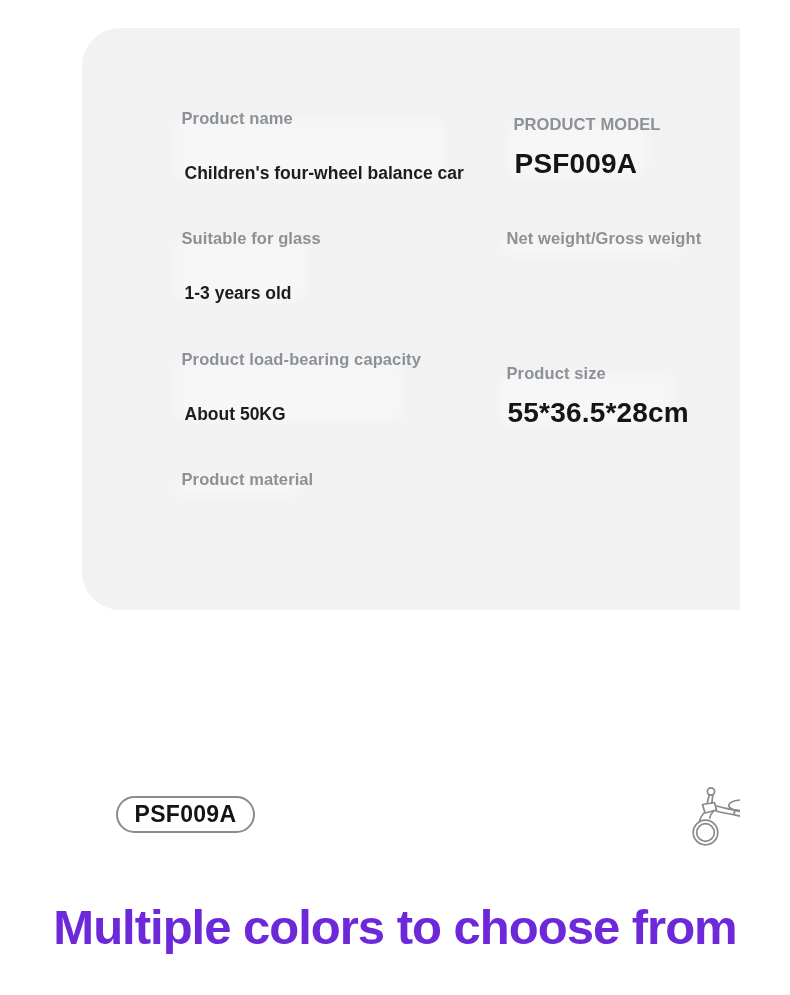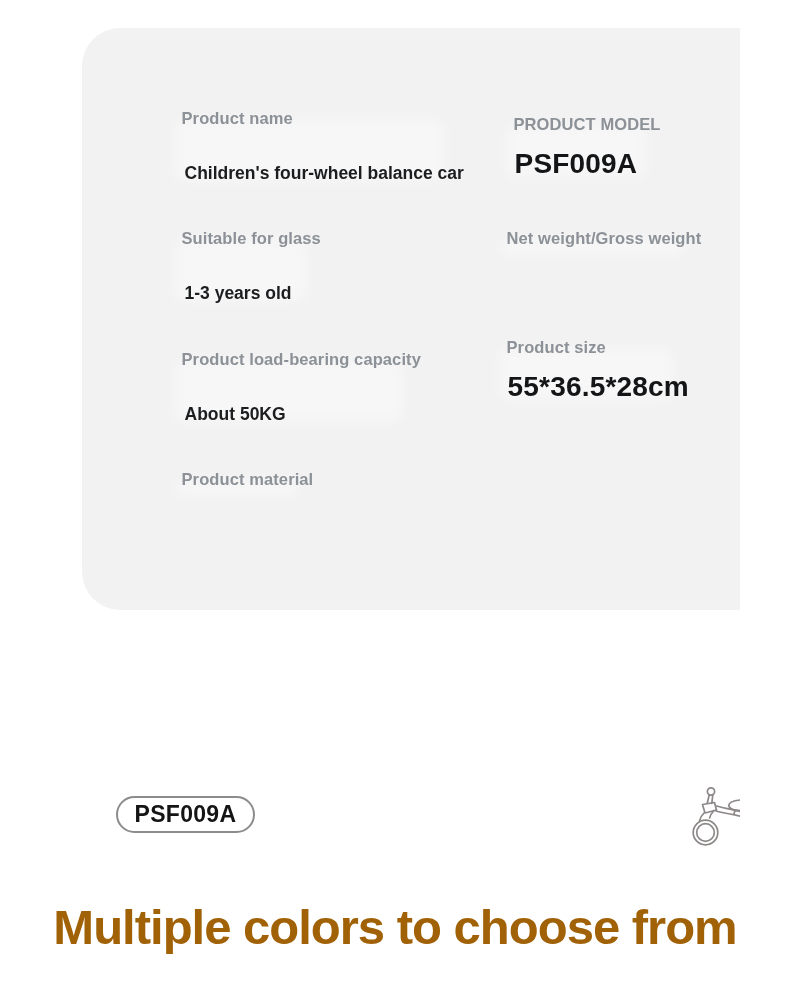--- a/index.html
+++ b/index.html
@@ -101,21 +101,21 @@
   
   .heading {
     position: absolute;
     left: 0;
     top: 899px;
     width: 100%;
     text-align: center;
     font-size: 49px;
     font-weight: 700;
     letter-spacing: -1px;
-    color: #a16207;
+    color: #6d28d9;
     line-height: 1.15;
   }
 </style>
 </head>
 <body>
 
 <div class="page">
 
   <section class="spec-card">
 
@@ -136,21 +136,21 @@
 
     <div class="spec" style="left:425px; top:201px;">
       <div class="spec-label">Net weight/Gross weight</div>
     </div>
 
     <div class="spec" style="left:100px; top:322px;">
       <div class="spec-label">Product load-bearing capacity</div>
       <div class="spec-value">About 50KG</div>
     </div>
 
-    <div class="spec" style="left:425px; top:310px;">
+    <div class="spec" style="left:425px; top:336px;">
       <div class="spec-label">Product size</div>
       <div class="spec-value lg">55*36.5*28cm</div>
     </div>
 
     <div class="spec" style="left:100px; top:442px;">
       <div class="spec-label">Product material</div>
     </div>
 
   </section>
 

